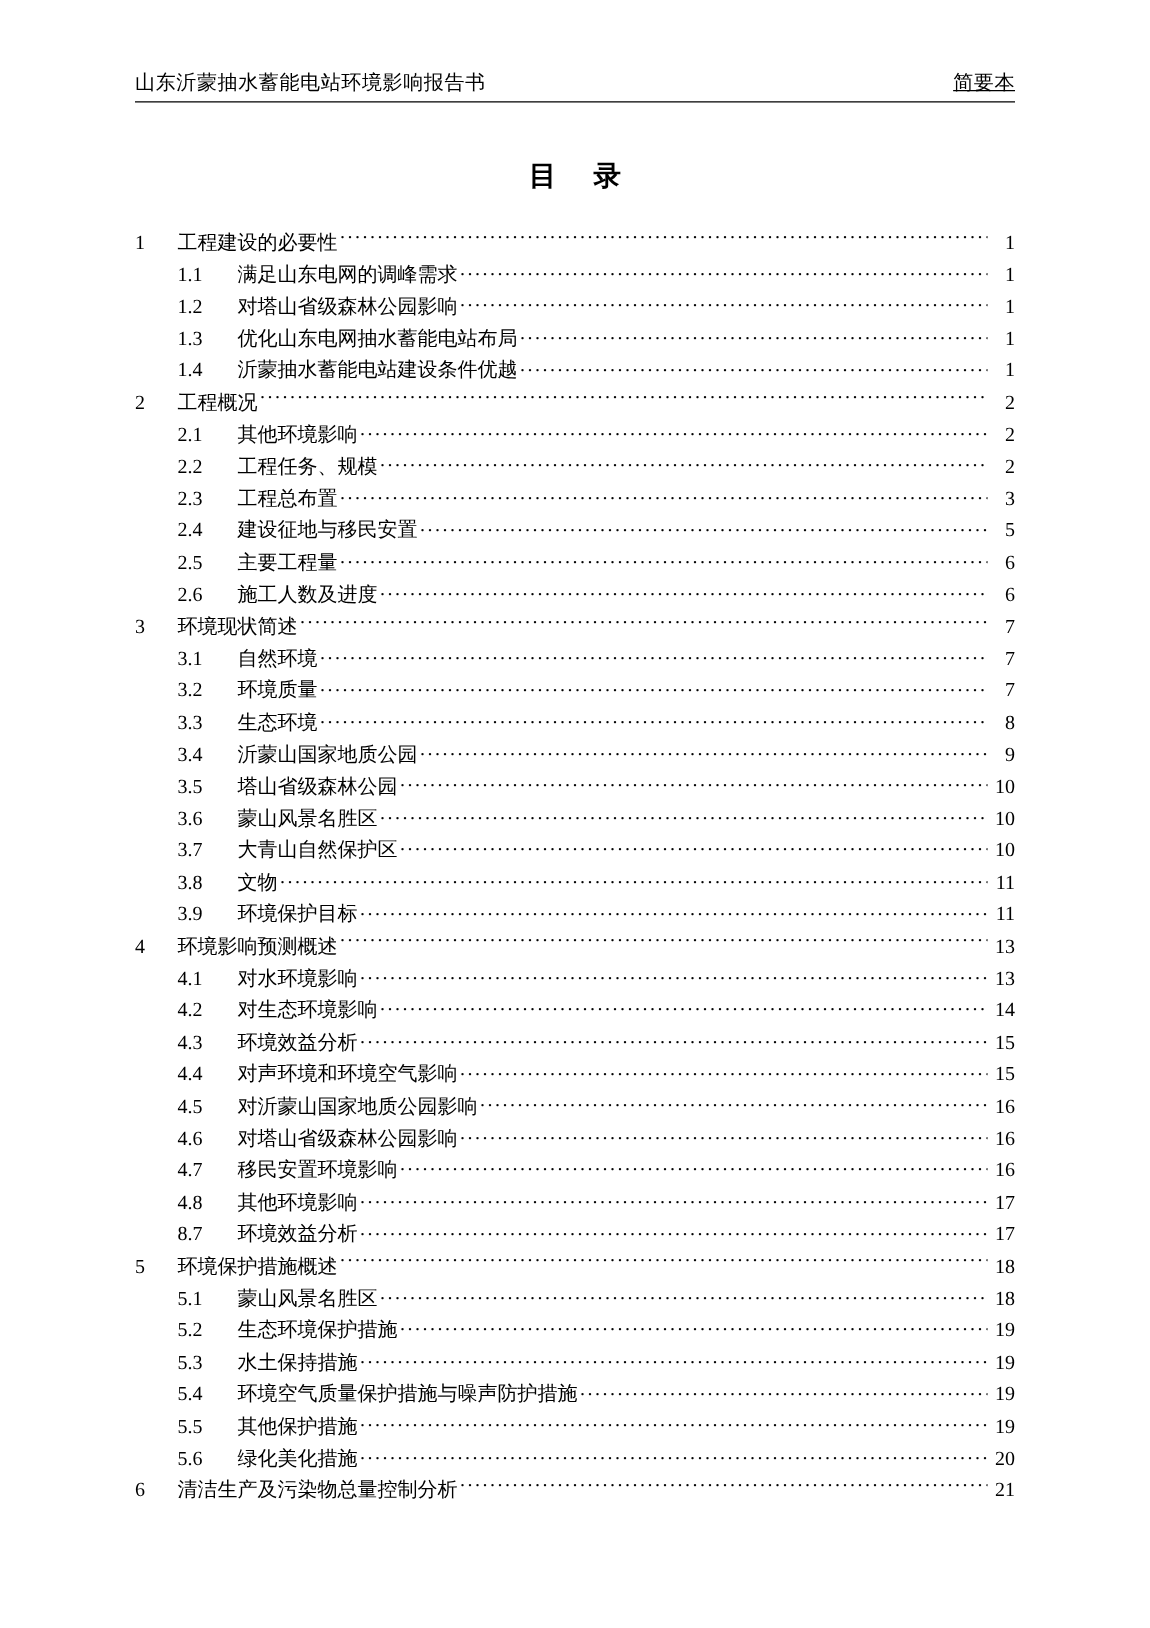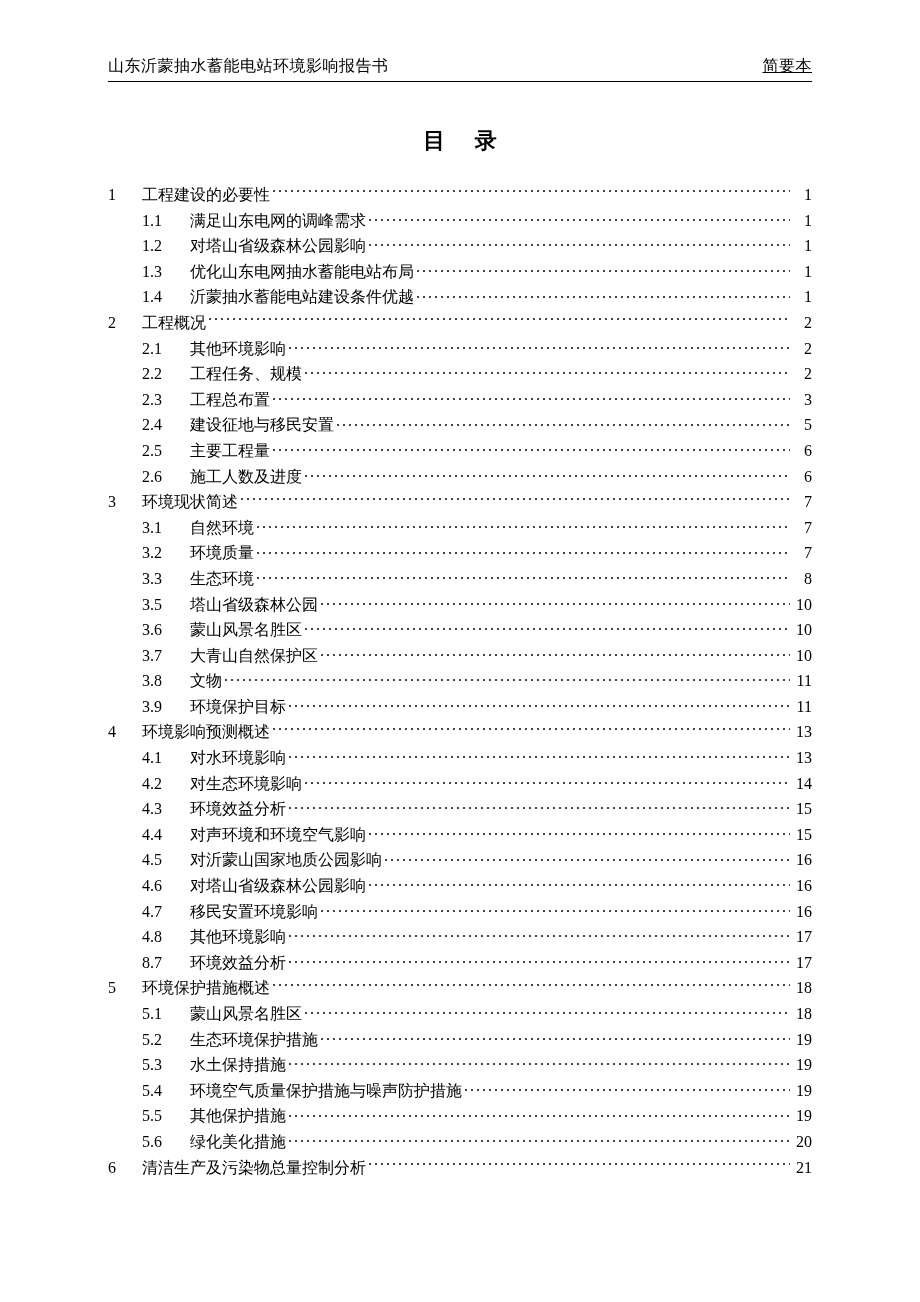--- a/index.html
+++ b/index.html
@@ -183,20 +183,26 @@
       <span class="dots"></span>
       <span class="pagenum">7</span>
     </div>
     <div class="toc-row level2">
       <span class="secnum">3.3</span>
       <span class="entry-text">生态环境</span>
       <span class="dots"></span>
       <span class="pagenum">8</span>
     </div>
     <div class="toc-row level2">
+      <span class="secnum">3.4</span>
+      <span class="entry-text">沂蒙山国家地质公园</span>
+      <span class="dots"></span>
+      <span class="pagenum">9</span>
+    </div>
+    <div class="toc-row level2">
       <span class="secnum">3.5</span>
       <span class="entry-text">塔山省级森林公园</span>
       <span class="dots"></span>
       <span class="pagenum">10</span>
     </div>
     <div class="toc-row level2">
       <span class="secnum">3.6</span>
       <span class="entry-text">蒙山风景名胜区</span>
       <span class="dots"></span>
       <span class="pagenum">10</span>

